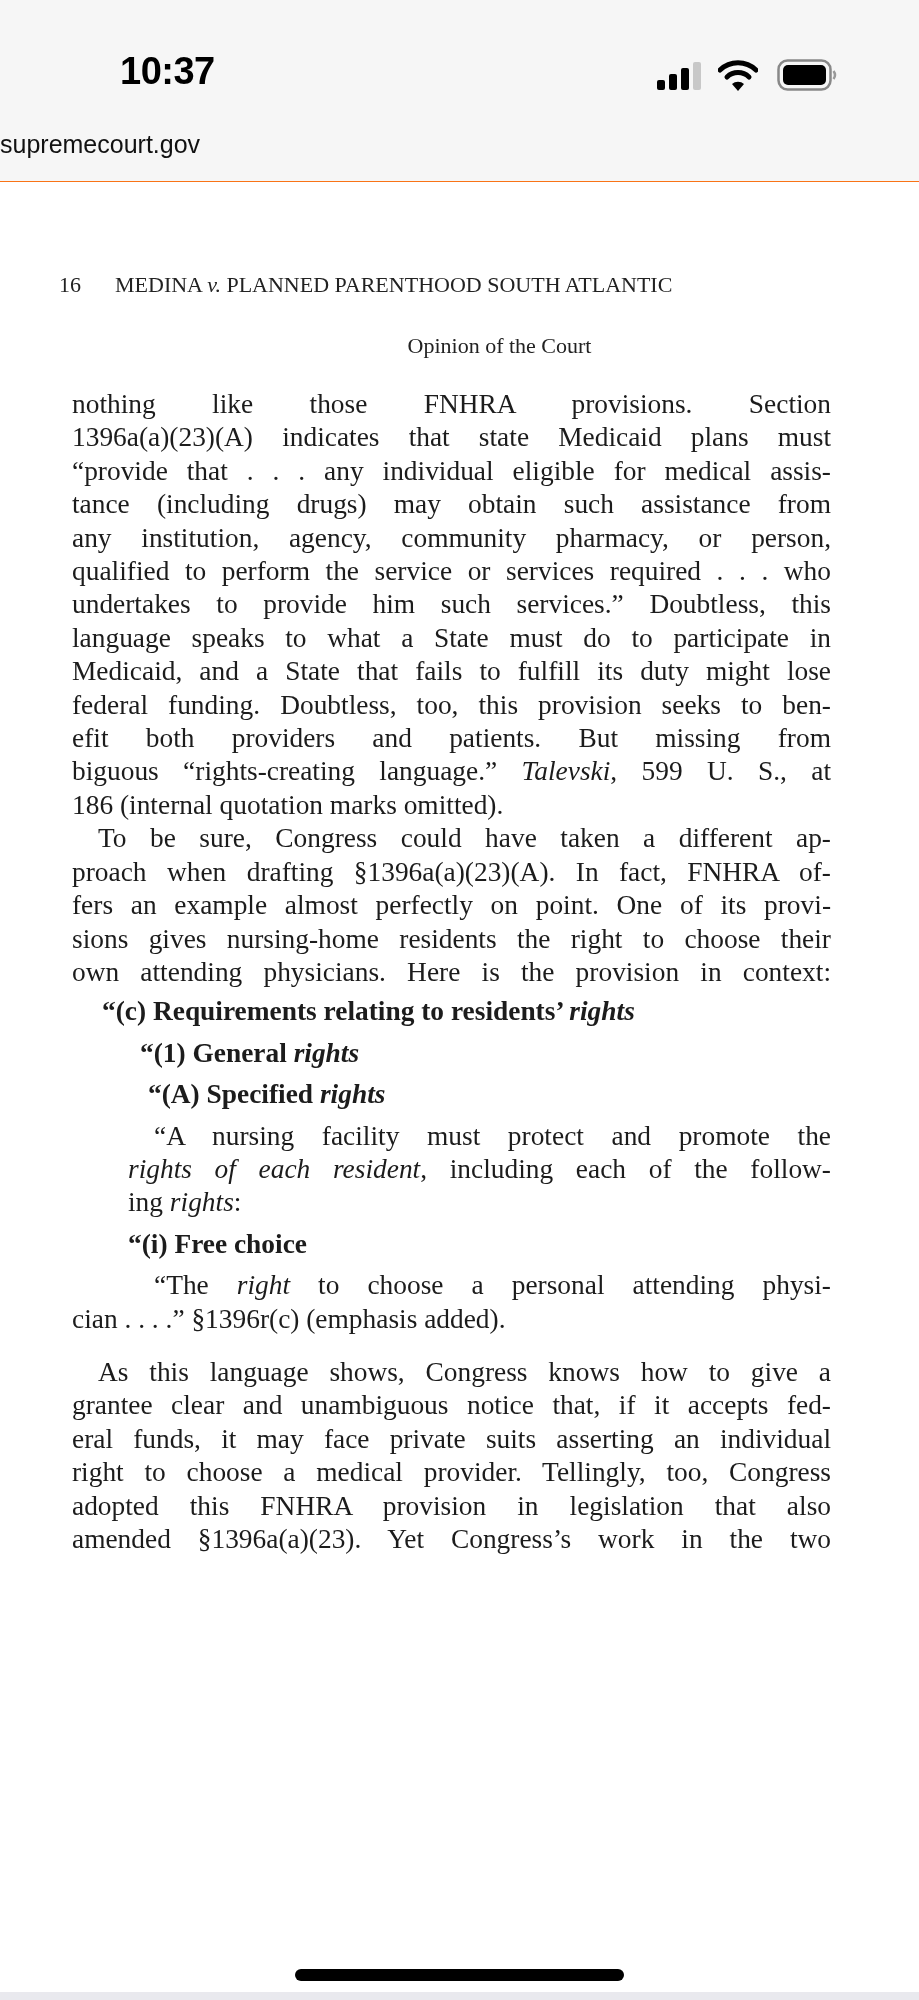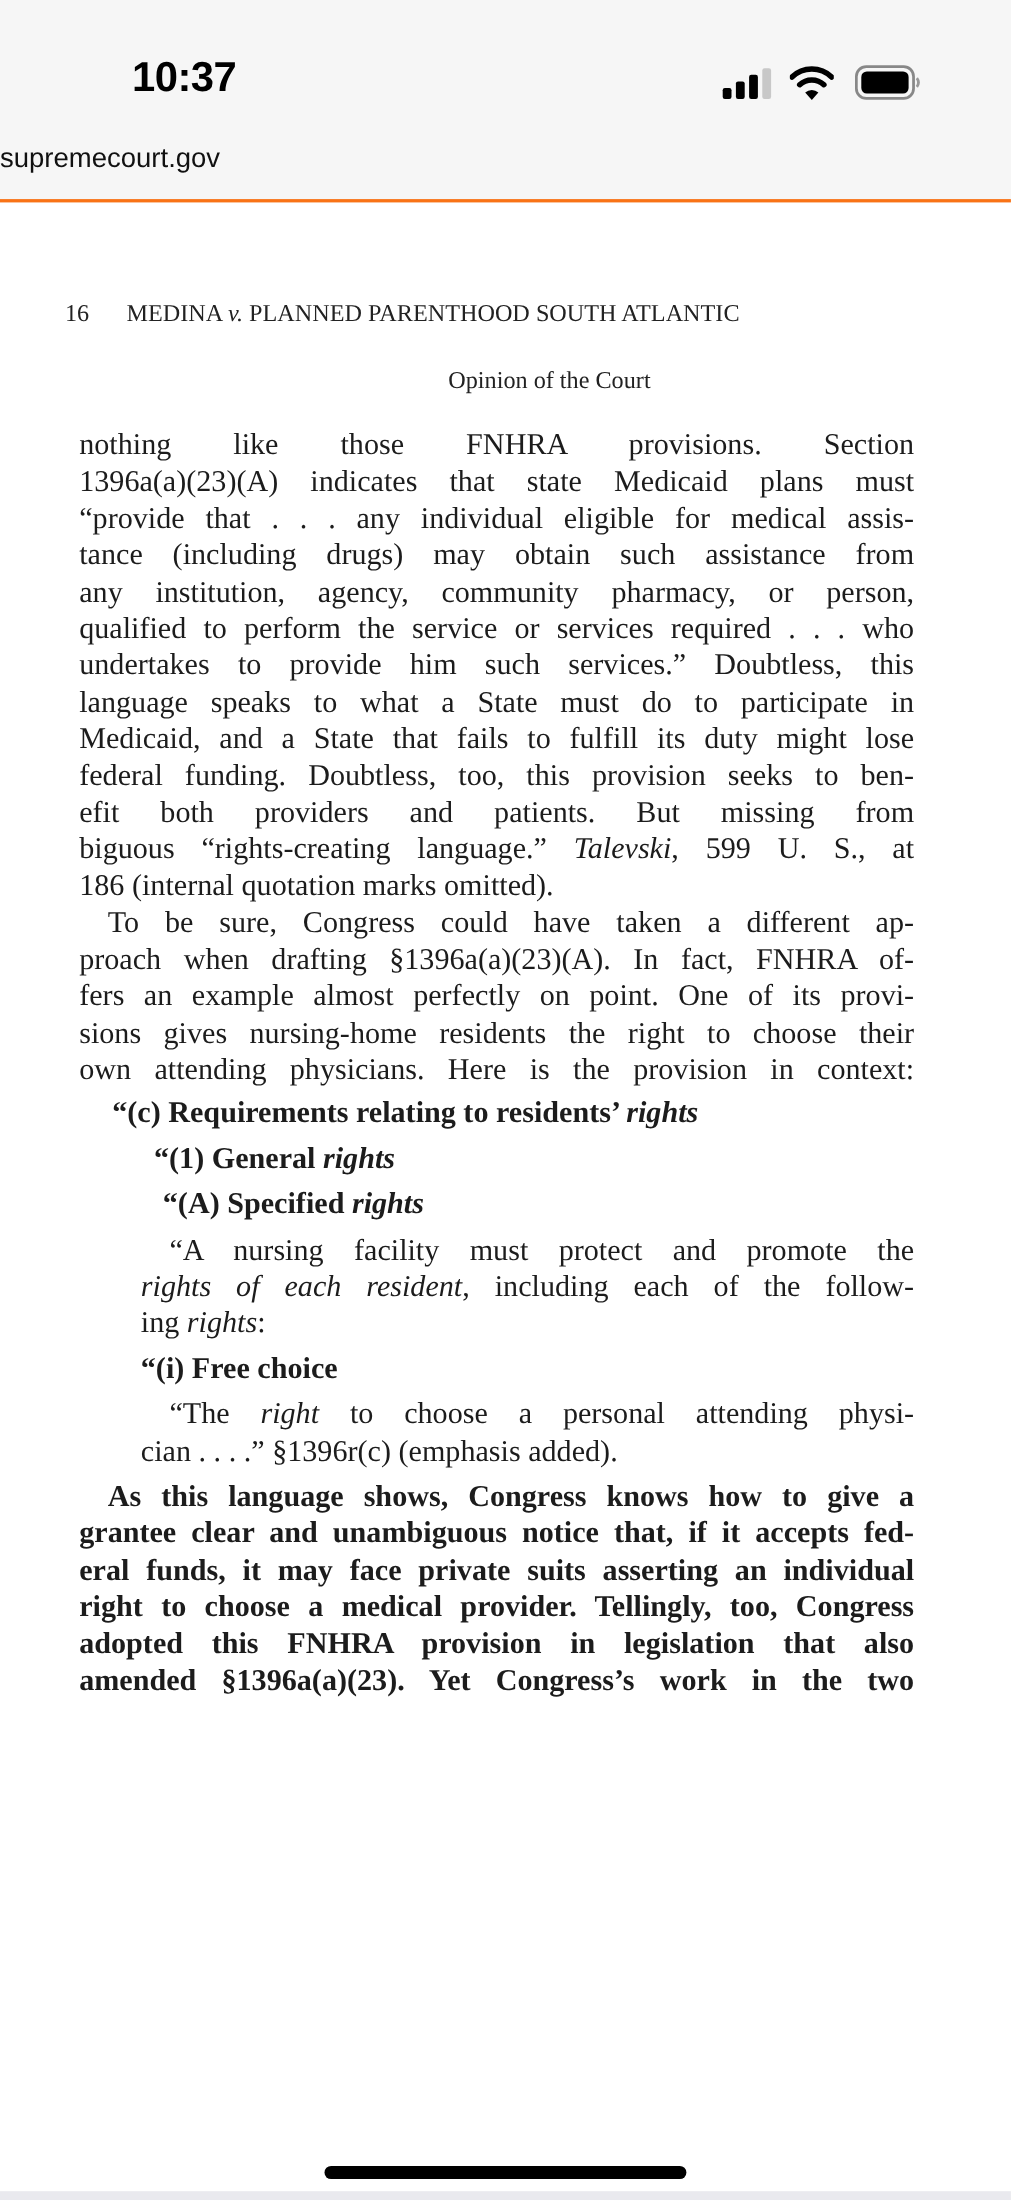--- a/index.html
+++ b/index.html
@@ -4,21 +4,21 @@
 <style>
   html, body { margin: 0; padding: 0; }
   body {
     width: 919px; height: 2000px; position: relative; overflow: hidden;
     background: #ffffff;
     font-family: "Liberation Serif", "DejaVu Serif", serif;
     color: #1a1a1a;
   }
   .statusbar {
     position: absolute; left: 0; top: 0; width: 919px; height: 181px;
-    background: #f6f6f6; border-bottom: 3px solid #f97316;
+    background: #f6f6f6; border-bottom: 1px solid #f97316;
   }
   .time {
     position: absolute; left: 120px; top: 50px;
     font-family: "Liberation Sans", "DejaVu Sans", sans-serif;
     font-size: 38px; font-weight: bold; color: #000; letter-spacing: -0.5px;
   }
   .signal { position: absolute; left: 657px; top: 62px; width: 46px; height: 28px; }
   .signal span { position: absolute; bottom: 0; width: 8px; border-radius: 2px; background: #000; }
   .wifi { position: absolute; left: 718px; top: 58px; width: 40px; height: 36px; }
   .battery { position: absolute; left: 777px; top: 58px; width: 60px; height: 34px; }
@@ -117,24 +117,24 @@
     <div class="gap-s"></div>
     <span class="ln b" style="margin-left:76px;"><span>“(A) Specified </span><span class="i">rights</span></span>
     <div class="gap-s"></div>
     <span class="ln just" style="margin-left:56px;text-indent:26px;">“A nursing facility must protect and promote the</span>
     <span class="ln just" style="margin-left:56px;"><span class="i">rights of each resident</span><span>, including each of the follow-</span></span>
     <span class="ln" style="margin-left:56px;"><span>ing </span><span class="i">rights</span><span>:</span></span>
     <div class="gap-s"></div>
     <span class="ln b" style="margin-left:56px;">“(i) Free choice</span>
     <div class="gap-s"></div>
     <span class="ln just" style="margin-left:56px;text-indent:26px;"><span>“The </span><span class="i">right</span><span> to choose a personal attending physi-</span></span>
-    <span class="ln" style="margin-left:56px;">cian . . . .” §1396r(c) (emphasis added).</span>
+    <span class="ln" style="">cian . . . .” §1396r(c) (emphasis added).</span>
   </div>
 
-  <div style="margin-top:8px;font-weight:bold;">
+  <div style="margin-top:20px;">
     <span class="ln just ind">As this language shows, Congress knows how to give a</span>
     <span class="ln just">grantee clear and unambiguous notice that, if it accepts fed-</span>
     <span class="ln just">eral funds, it may face private suits asserting an individual</span>
     <span class="ln just">right to choose a medical provider. Tellingly, too, Congress</span>
     <span class="ln just">adopted this FNHRA provision in legislation that also</span>
     <span class="ln just">amended §1396a(a)(23). Yet Congress’s work in the two</span>
   </div>
 </div>
 
 <div class="home-indicator"></div>

